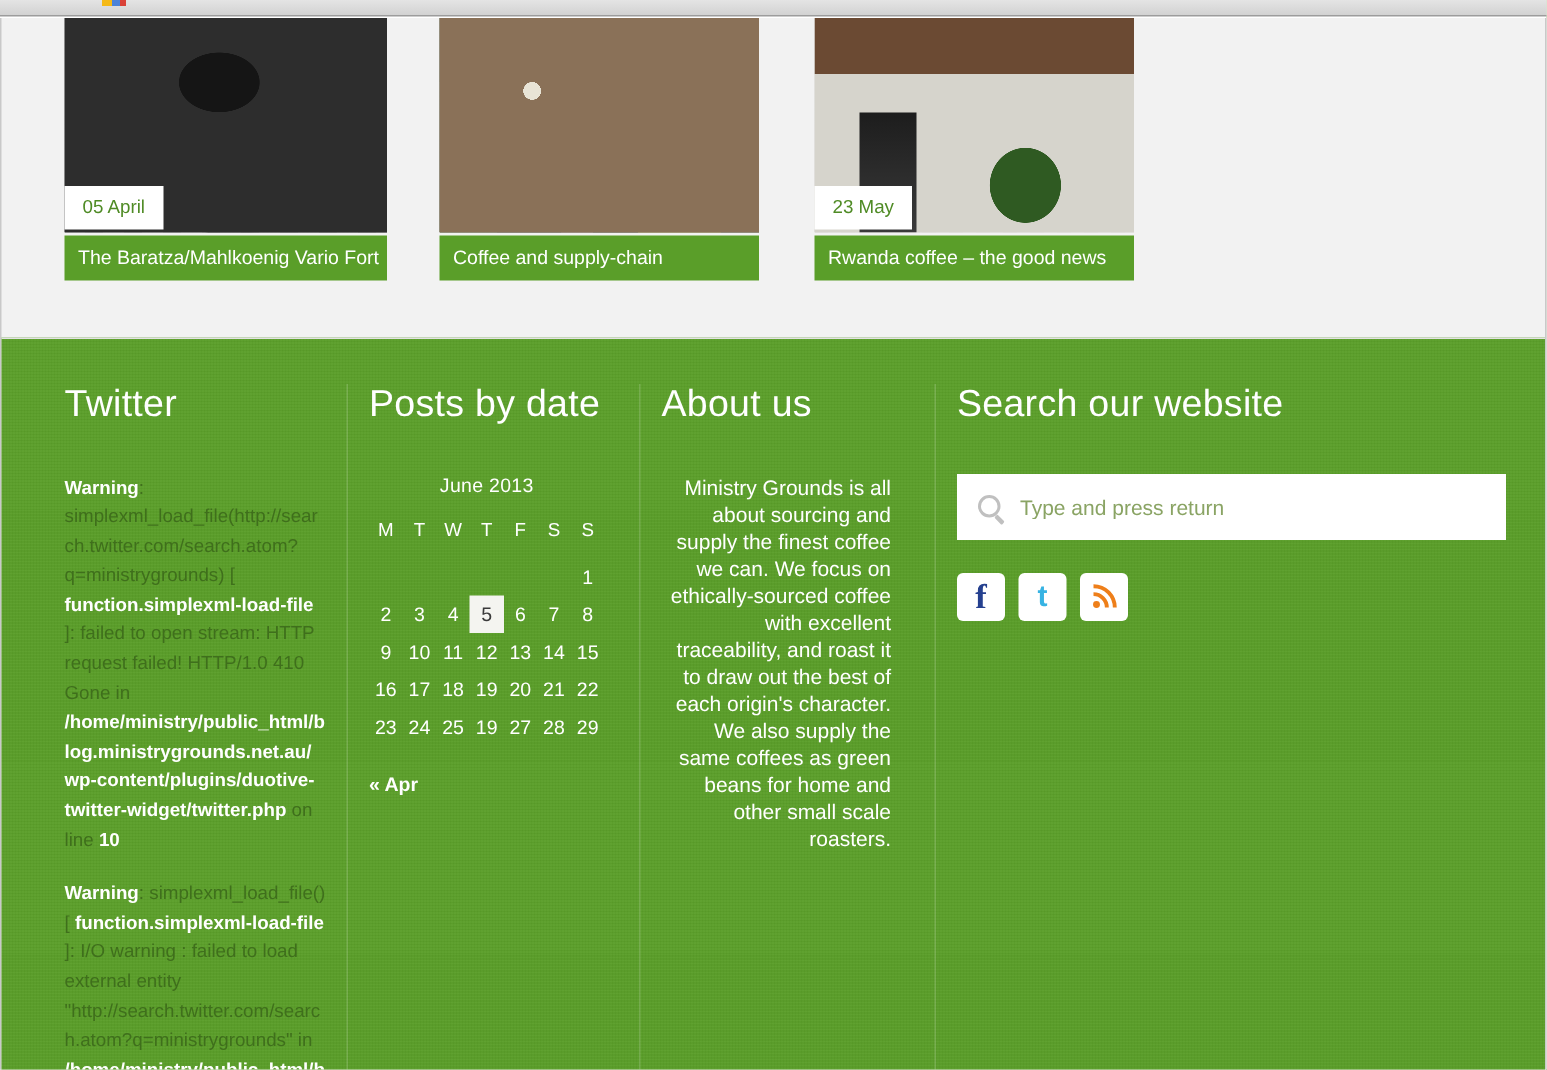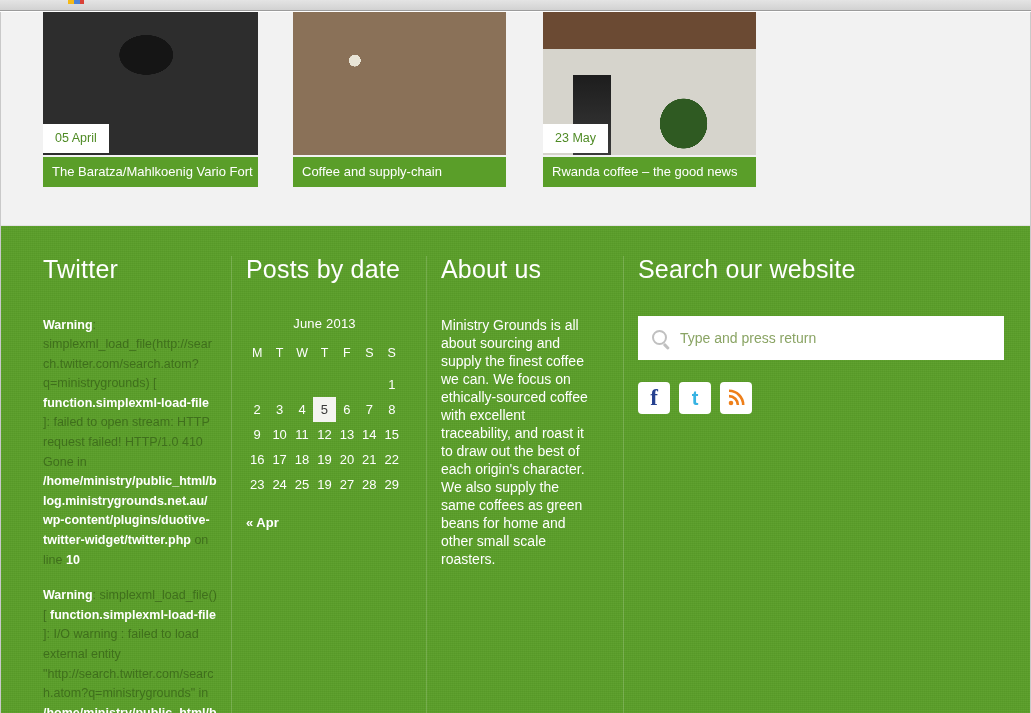--- a/index.html
+++ b/index.html
@@ -186,21 +186,21 @@
     margin-top: 18px;
     font-size: 13px; font-weight: bold; color: #ffffff;
   }
 
   
   .about-text {
     color: #ffffff;
     font-size: 14px;
     line-height: 18px;
   }
-  .about-text p { margin: 0; }
+  .about-text p { margin: 0; text-align: right; }
 
   
   .search-box {
     position: relative;
     width: 366px; height: 44px;
     background: #ffffff;
     display: flex; align-items: center;
     padding-left: 14px;
   }
   .search-icon {

